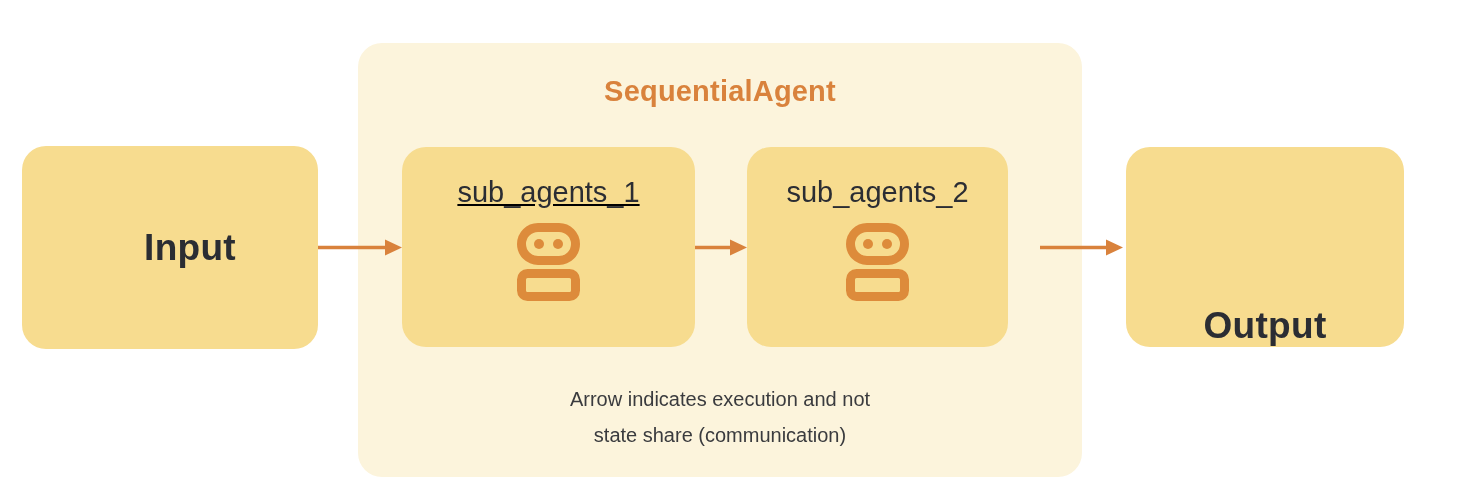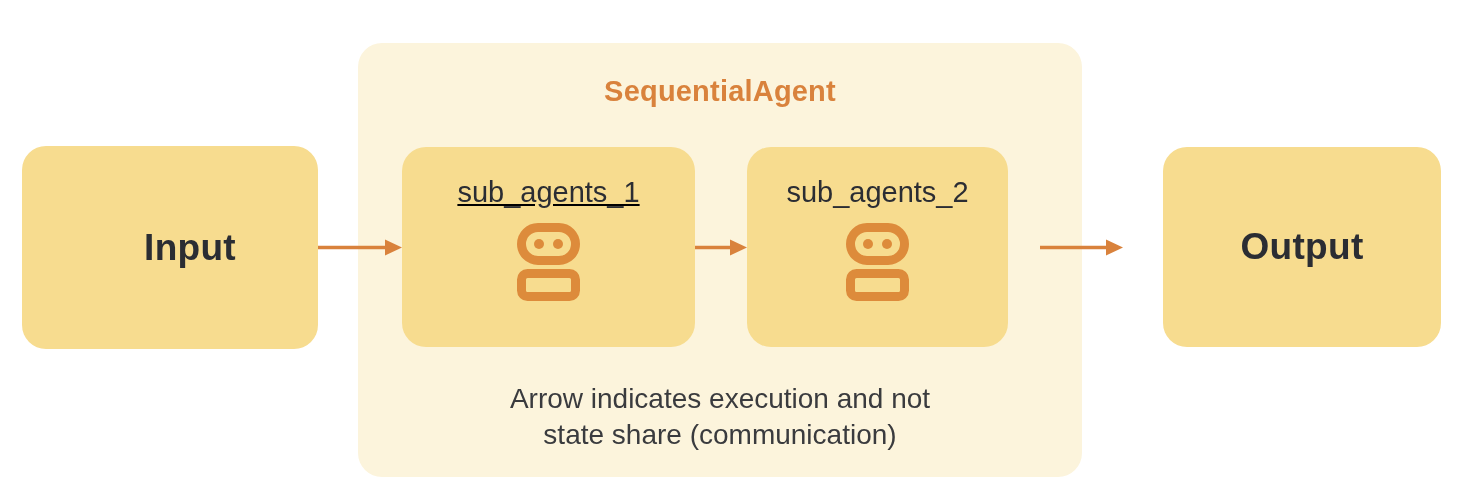--- a/index.html
+++ b/index.html
@@ -44,42 +44,42 @@
     font-weight: 600;
     color: var(--accent-orange);
     letter-spacing: 0.2px;
   }
   .agent-group-caption {
     position: absolute;
     top: 338px;
     left: 0;
     width: 100%;
     text-align: center;
-    font-size: 28px;
+    font-size: 20px;
     line-height: 36px;
     font-weight: 400;
     color: var(--caption-color);
   }
   
   .node {
     position: absolute;
     background: var(--node-fill);
     border-radius: 24px;
   }
   .io-node {
     display: flex;
     align-items: center;
     justify-content: center;
     font-size: 37px;
     font-weight: 700;
     color: var(--text-dark);
     letter-spacing: 0.3px;
   }
   .node-input  { left: 22px;   top: 132px; width: 296px; height: 203px; padding-left: 40px; }
-  .node-output { left: 1163px; top: 133px; width: 278px; height: 200px; }
+  .node-output { left: 1126px; top: 133px; width: 278px; height: 200px; align-items: flex-end; }
   .sub-node {
     display: flex;
     flex-direction: column;
     align-items: center;
   }
   .node-sub1 { left: 402px; top: 133px; width: 293px; height: 200px; text-decoration: underline; }
   .node-sub2 { left: 747px; top: 133px; width: 261px; height: 200px; }
   .sub-node-label {
     margin-top: 27px;
     font-size: 29px;

